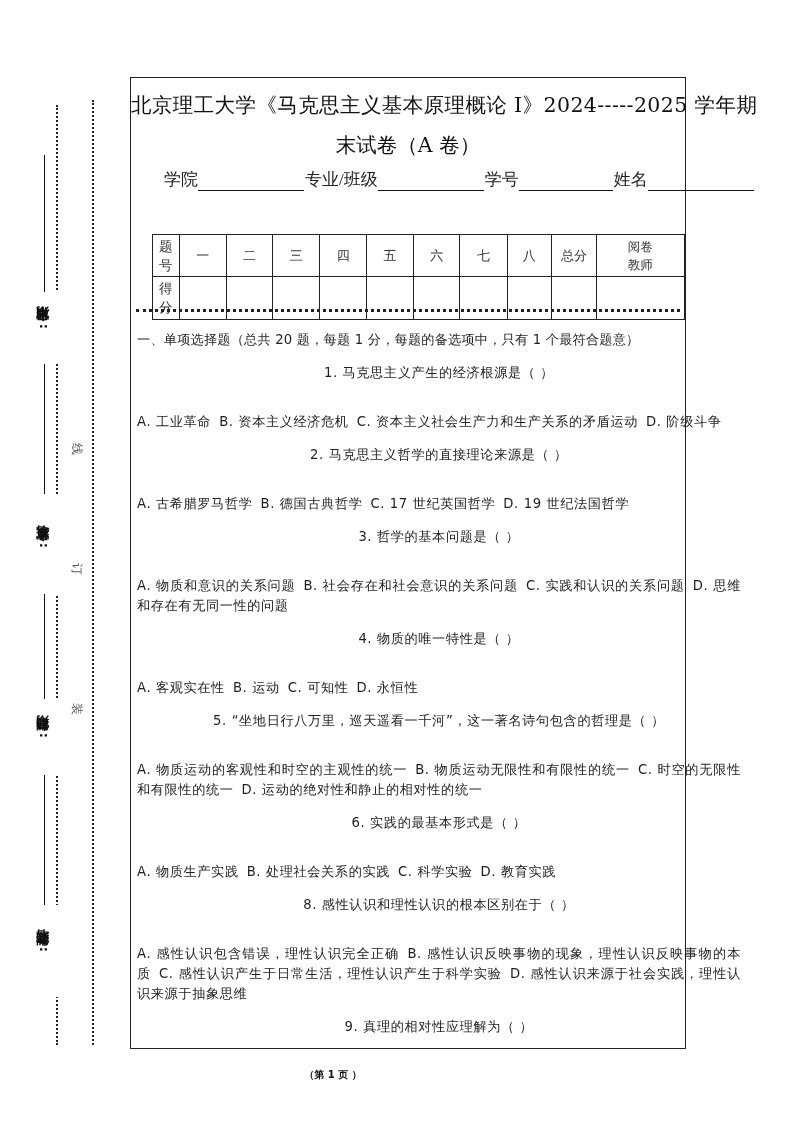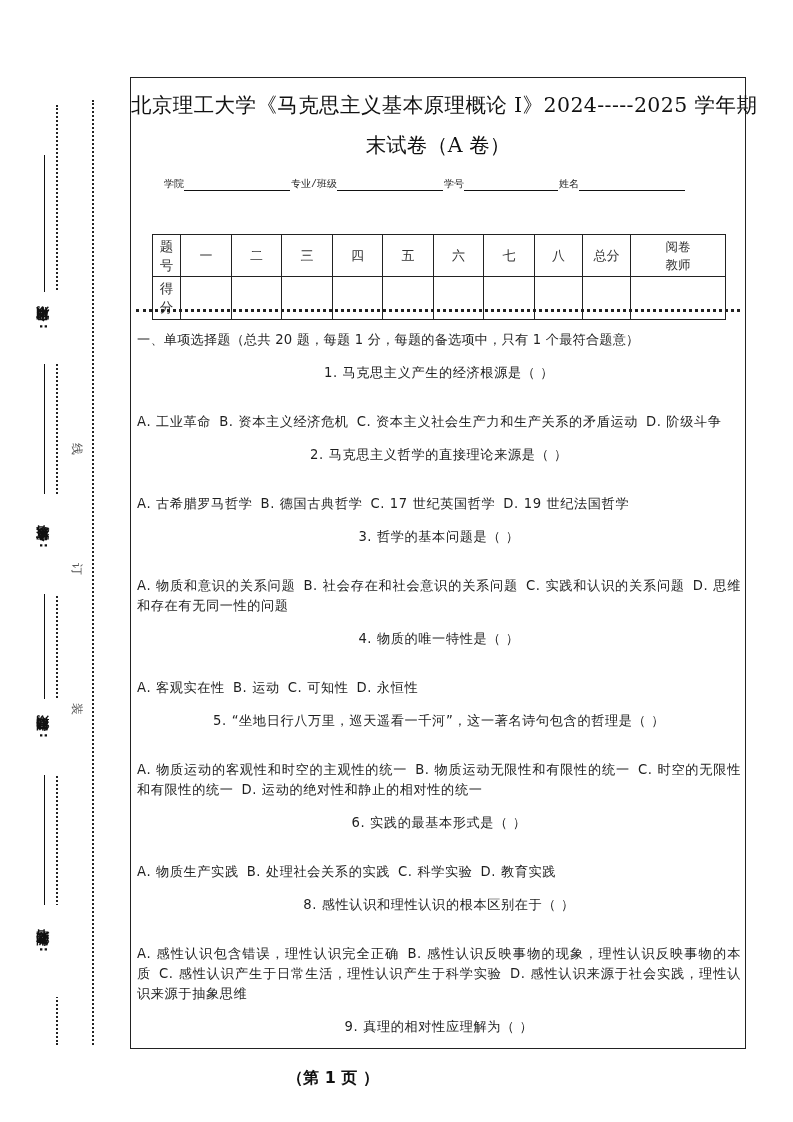--- a/index.html
+++ b/index.html
@@ -21,36 +21,36 @@
     }
     .bind-mark {
       position: absolute; left: 84px; width: 18px;
       font-size: 12px; color: #555; background: #fff;
       text-align: center; line-height: 16px;
       writing-mode: vertical-rl; transform: rotate(90deg);
     }
 
     
     .frame {
-      position: absolute; left: 130px; top: 77px; width: 616px; height: 972px;
+      position: absolute; left: 130px; top: 77px; width: 556px; height: 972px;
       border: 1.3px solid #222;
     }
     .title-1 {
       position: absolute; left: 0; top: 13px; width: 100%;
       text-align: center; font-size: 20.5px; letter-spacing: 0.4px; color: #111;
       white-space: nowrap;
     }
     .title-2 {
       position: absolute; left: 0; top: 53px; width: 100%;
       text-align: center; font-size: 20.5px; color: #111;
     }
     .info-row {
       position: absolute; left: 33px; top: 95px; height: 18px;
-      display: flex; align-items: flex-end; font-size: 10px;
-      font-family: Liberation Mono, monospace; color: #222;
+      display: flex; align-items: flex-end; font-size: 17px;
+      font-family: Liberation Serif, serif; color: #222;
     }
     .info-row .lbl { white-space: nowrap; }
     .info-row .blank { display: inline-block; border-bottom: 1px solid #111; height: 14px; margin-right: 1px; }
 
     
     .score-table {
       position: absolute; left: 21px; top: 156px; border-collapse: collapse;
       font-family: "DejaVu Sans", "Liberation Sans", sans-serif; color: #333;
     }
     .score-table td {
@@ -74,21 +74,21 @@
       font-size: 13.2px; color: #1e1e1e; letter-spacing: 0.6px;
     }
     .section-title { line-height: 20px; margin-bottom: 13px; white-space: nowrap; letter-spacing: 0.2px; }
     .q-stem { line-height: 20px; margin-bottom: 13px; text-align: center; }
     .q-opts { line-height: 20px; margin-bottom: 13px; text-align: justify; margin-top: 29px; }
     .q-opts .opt { margin-right: 8px; }
 
     .page-footer {
       position: absolute; left: 0; top: 1068px; width: 666px; text-align: center;
       font-family: "DejaVu Sans", "Liberation Sans", sans-serif;
-      font-weight: bold; font-size: 16px; color: #111;
+      font-weight: bold; font-size: 10px; color: #111;
     }
   </style>
 </head>
 <body>
 
 <div class="bind-dots outer"></div>
 <div class="bind-dots inner"></div>
 
 <div class="bind-solid" style="top:155px;height:137px;"></div>
 <div class="bind-label" style="top:292px;height:72px;">审核日期:</div>

